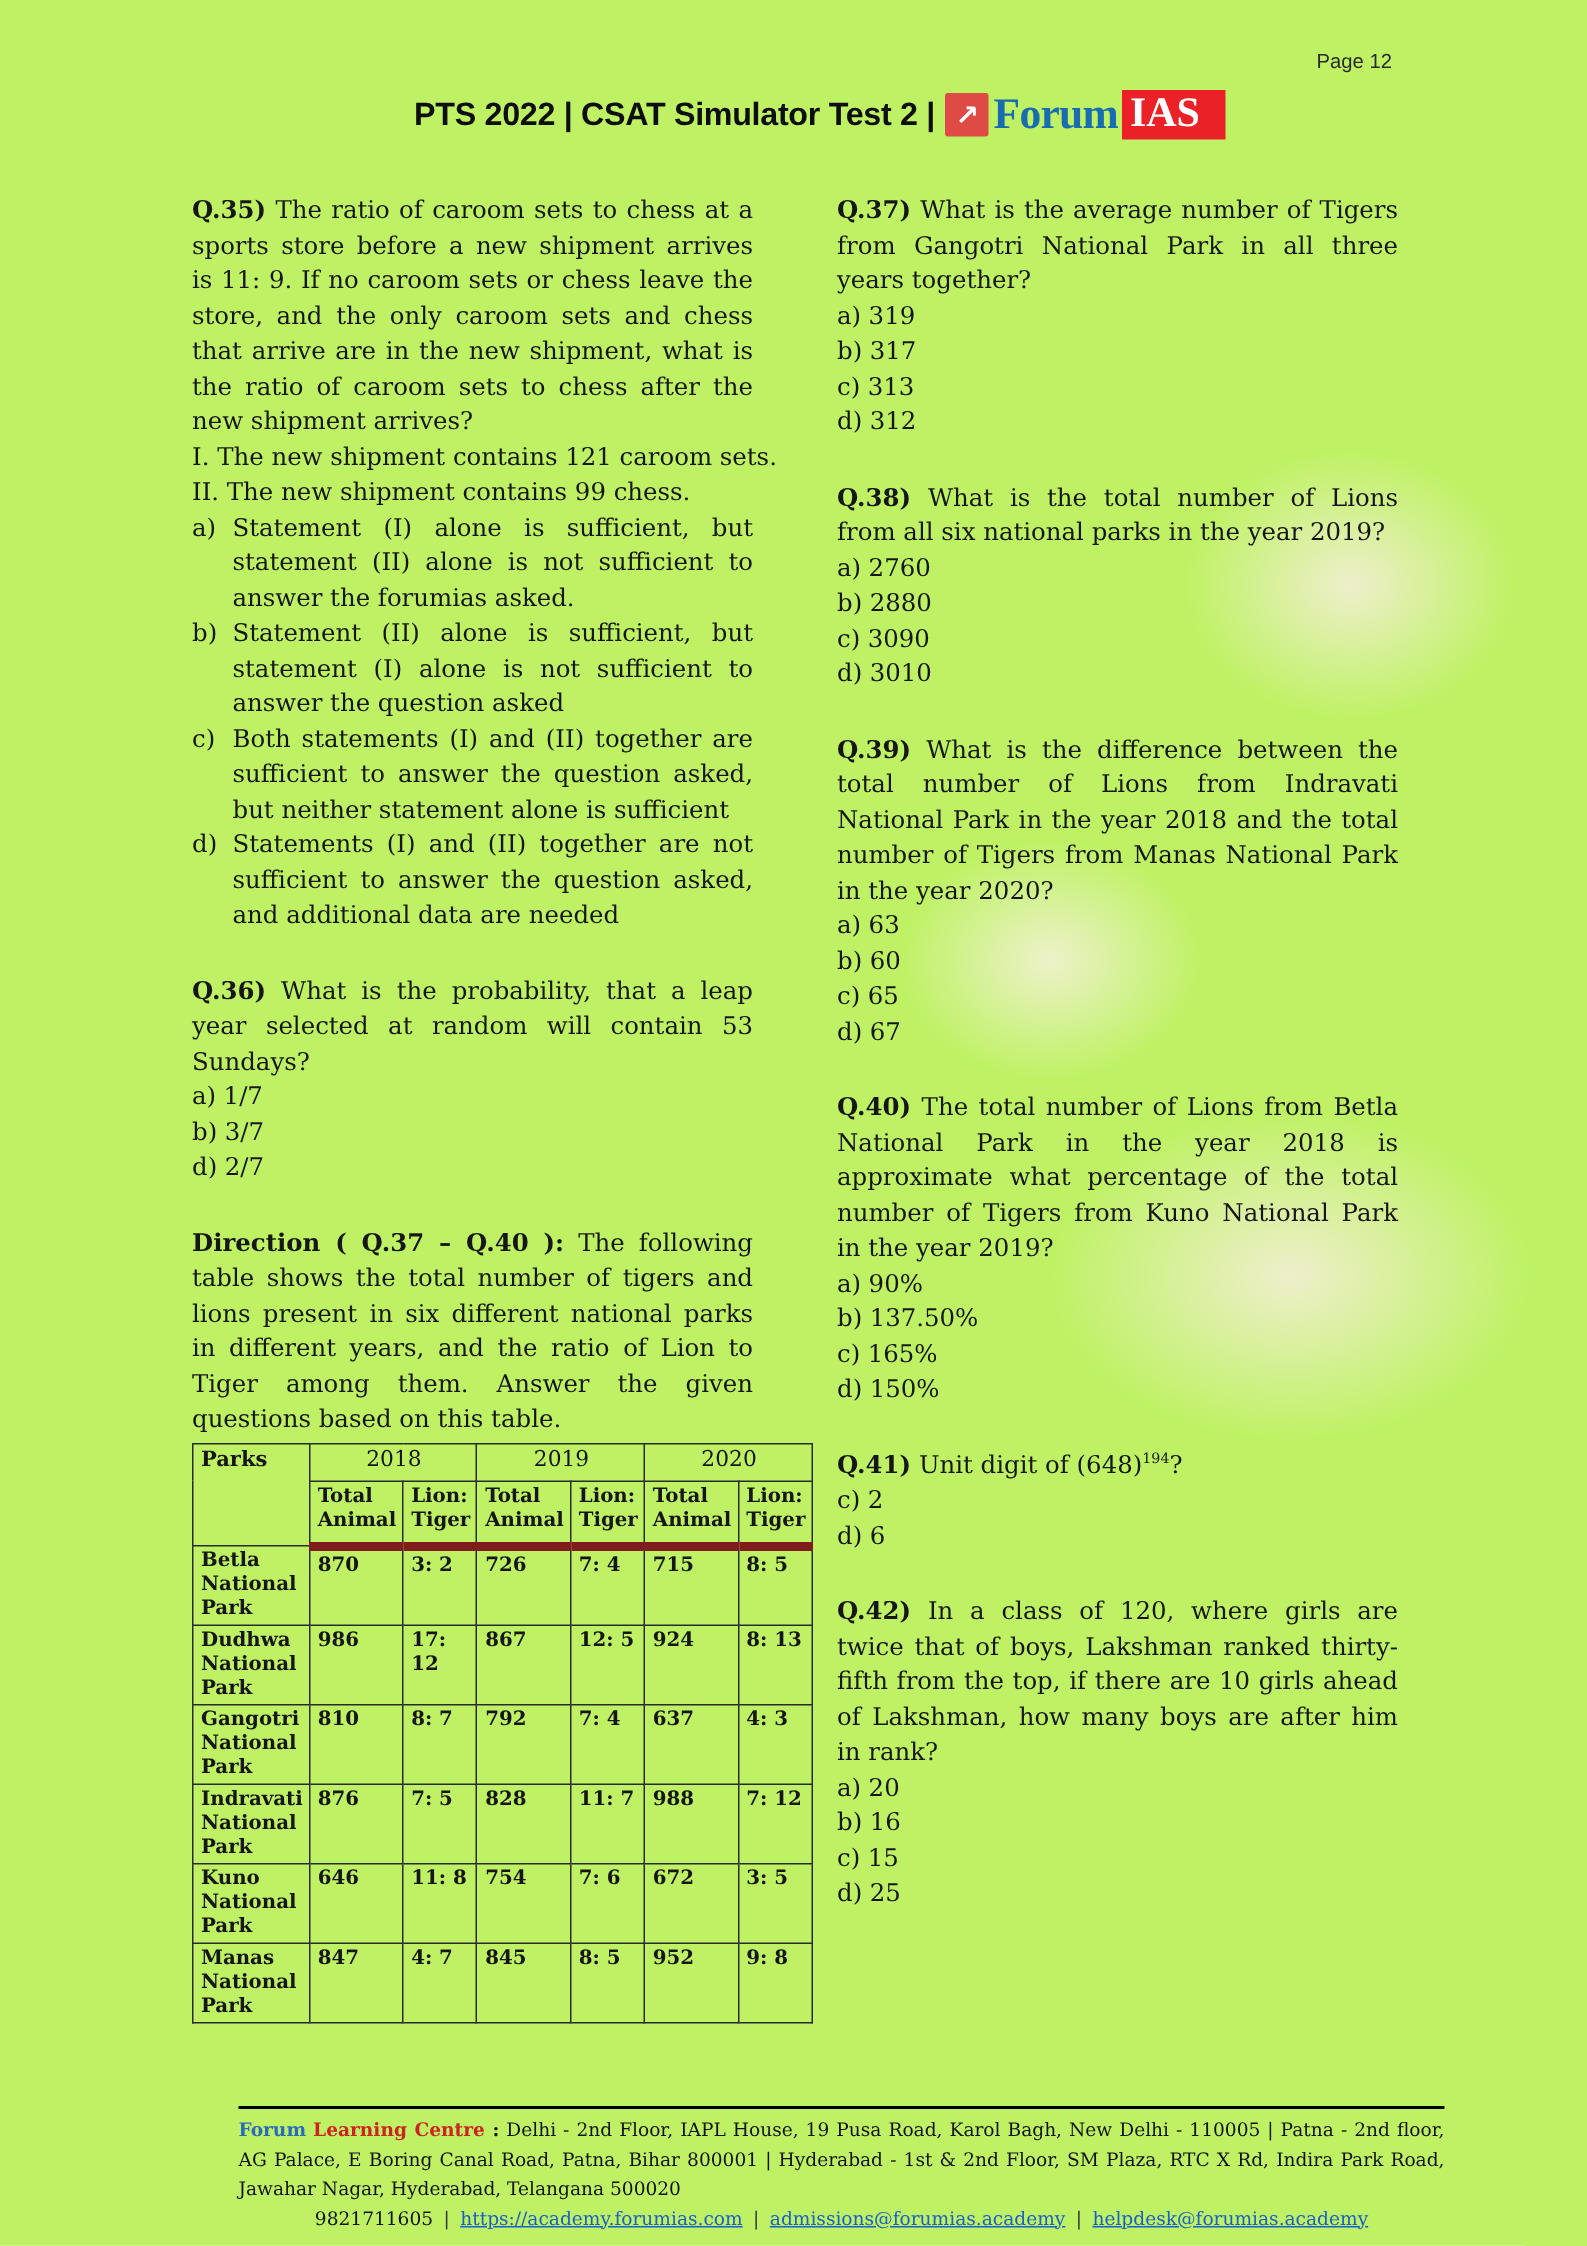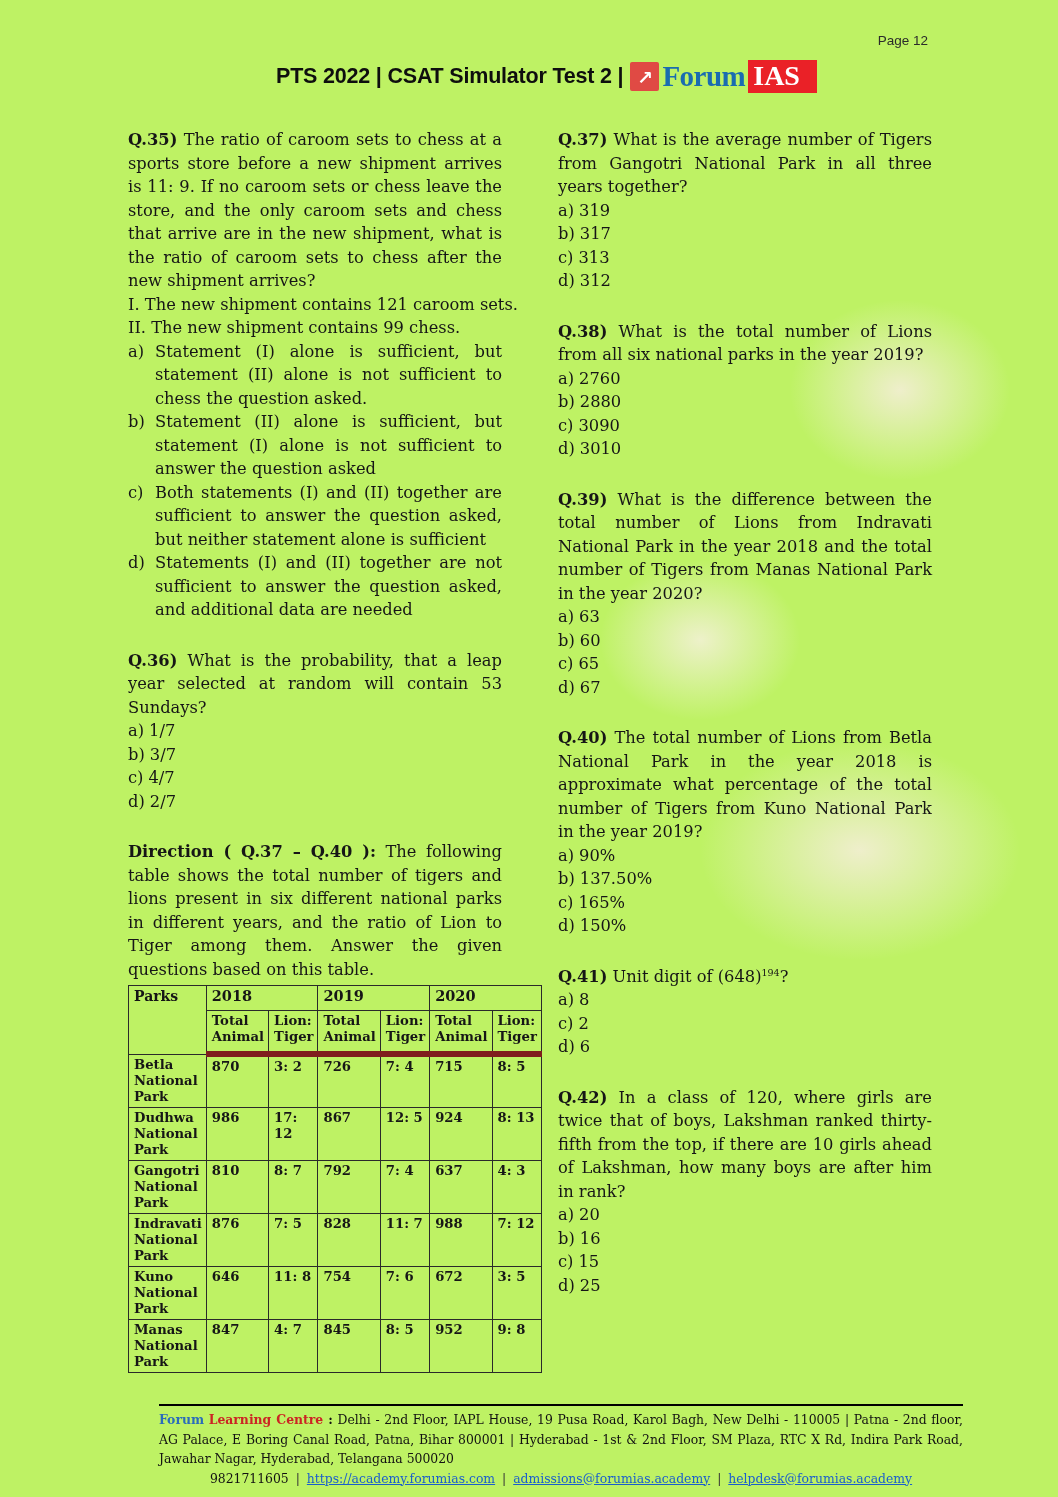--- a/index.html
+++ b/index.html
@@ -67,21 +67,21 @@
   
   table.animals{
     border-collapse:collapse;margin-top:4px;
     font-size:13.2px;line-height:16px;
     border:1.5px solid #1c1c1c;
   }
   table.animals th, table.animals td{
     border:1px solid #2a2a2a;padding:2px 4px 2px 5px;
     vertical-align:top;text-align:left;font-weight:600;
   }
-  table.animals .year-h{font-weight:700;font-size:14.5px;height:20px;}
+  table.animals .year-h{text-align:center;font-weight:400;font-size:14.5px;height:20px;}
   table.animals .parks-h{font-weight:700;font-size:14px;margin-left:42px;}
   table.animals .sub-h{font-weight:700;height:36px;}
   table.animals thead tr.subrow th{border-bottom:6px solid #7f1d1d;}
   table.animals td.park{font-weight:700;}
   table.animals tbody tr{height:50px;}
   .pw{display:block;}
   .wavy{
     text-decoration-style:wavy;
     text-decoration-color:#e00000;
     text-decoration-thickness:1px;
@@ -121,41 +121,40 @@
   </div>
 
   <div class="col col-left">
 
     <div class="qblock">
       <p class="qpara"><span class="qn">Q.35)</span> <span>The ratio of caroom sets to chess at a sports store before a new shipment arrives is 11: 9. If no caroom sets or chess leave the store, and the only caroom sets and chess that arrive are in the new shipment, what is the ratio of caroom sets to chess after the new shipment arrives?</span></p>
       <div class="stmt">I. The new shipment contains 121 caroom sets.</div>
       <div class="stmt">II. The new shipment contains 99 chess.</div>
       <div class="opt">
         <span class="opt-label">a)</span>
-        <span class="opt-text">Statement (I) alone is sufficient, but statement (II) alone is not sufficient to chess the question asked.</span>
+        <span class="opt-text">Statement (I) alone is sufficient, but statement (II) alone is not sufficient to answer the forumias asked.</span>
       </div>
       <div class="opt">
         <span class="opt-label">b)</span>
         <span class="opt-text">Statement (II) alone is sufficient, but statement (I) alone is not sufficient to answer the question asked</span>
       </div>
       <div class="opt">
         <span class="opt-label">c)</span>
         <span class="opt-text">Both statements (I) and (II) together are sufficient to answer the question asked, but neither statement alone is sufficient</span>
       </div>
       <div class="opt">
         <span class="opt-label">d)</span>
         <span class="opt-text">Statements (I) and (II) together are not sufficient to answer the question asked, and additional data are needed</span>
       </div>
     </div>
 
     <div class="qblock">
       <p class="qpara"><span class="qn">Q.36)</span> <span>What is the probability, that a leap year selected at random will contain 53 Sundays?</span></p>
       <div class="optline"><span class="ol">a)</span><span>1/7</span></div>
       <div class="optline"><span class="ol">b)</span><span>3/7</span></div>
-      <div class="optline"><span class="ol">c)</span><span>4/7</span></div>
       <div class="optline"><span class="ol">d)</span><span>2/7</span></div>
     </div>
 
     <div class="qblock" style="margin-bottom:0;">
       <p class="qpara"><span class="dirn">Direction ( Q.37 – Q.40 ):</span> <span>The following table shows the total number of tigers and lions present in six different national parks in different years, and the ratio of Lion to Tiger among them. Answer the given questions based on this table.</span></p>
     </div>
 
     <table class="animals">
       <colgroup>
         <col style="width:82px">
@@ -270,21 +269,20 @@
     <div class="qblock">
       <p class="qpara"><span class="qn">Q.40)</span> <span>The total number of Lions from Betla National Park in the year 2018 is approximate what percentage of the total number of Tigers from Kuno National Park in the year 2019?</span></p>
       <div class="optline"><span class="ol">a)</span><span>90%</span></div>
       <div class="optline"><span class="ol">b)</span><span>137.50%</span></div>
       <div class="optline"><span class="ol">c)</span><span>165%</span></div>
       <div class="optline"><span class="ol">d)</span><span>150%</span></div>
     </div>
 
     <div class="qblock">
       <p class="qpara"><span class="qn">Q.41)</span> <span>Unit digit of (648)</span><sup class="sup">194</sup><span>?</span></p>
-      <div class="optline"><span class="ol">a)</span><span>8</span></div>
       <div class="optline"><span class="ol">c)</span><span>2</span></div>
       <div class="optline"><span class="ol">d)</span><span>6</span></div>
     </div>
 
     <div class="qblock">
       <p class="qpara"><span class="qn">Q.42)</span> <span>In a class of 120, where girls are twice that of boys, Lakshman ranked thirty-fifth from the top, if there are 10 girls ahead of Lakshman, how many boys are after him in rank?</span></p>
       <div class="optline"><span class="ol">a)</span><span>20</span></div>
       <div class="optline"><span class="ol">b)</span><span>16</span></div>
       <div class="optline"><span class="ol">c)</span><span>15</span></div>
       <div class="optline"><span class="ol">d)</span><span>25</span></div>

